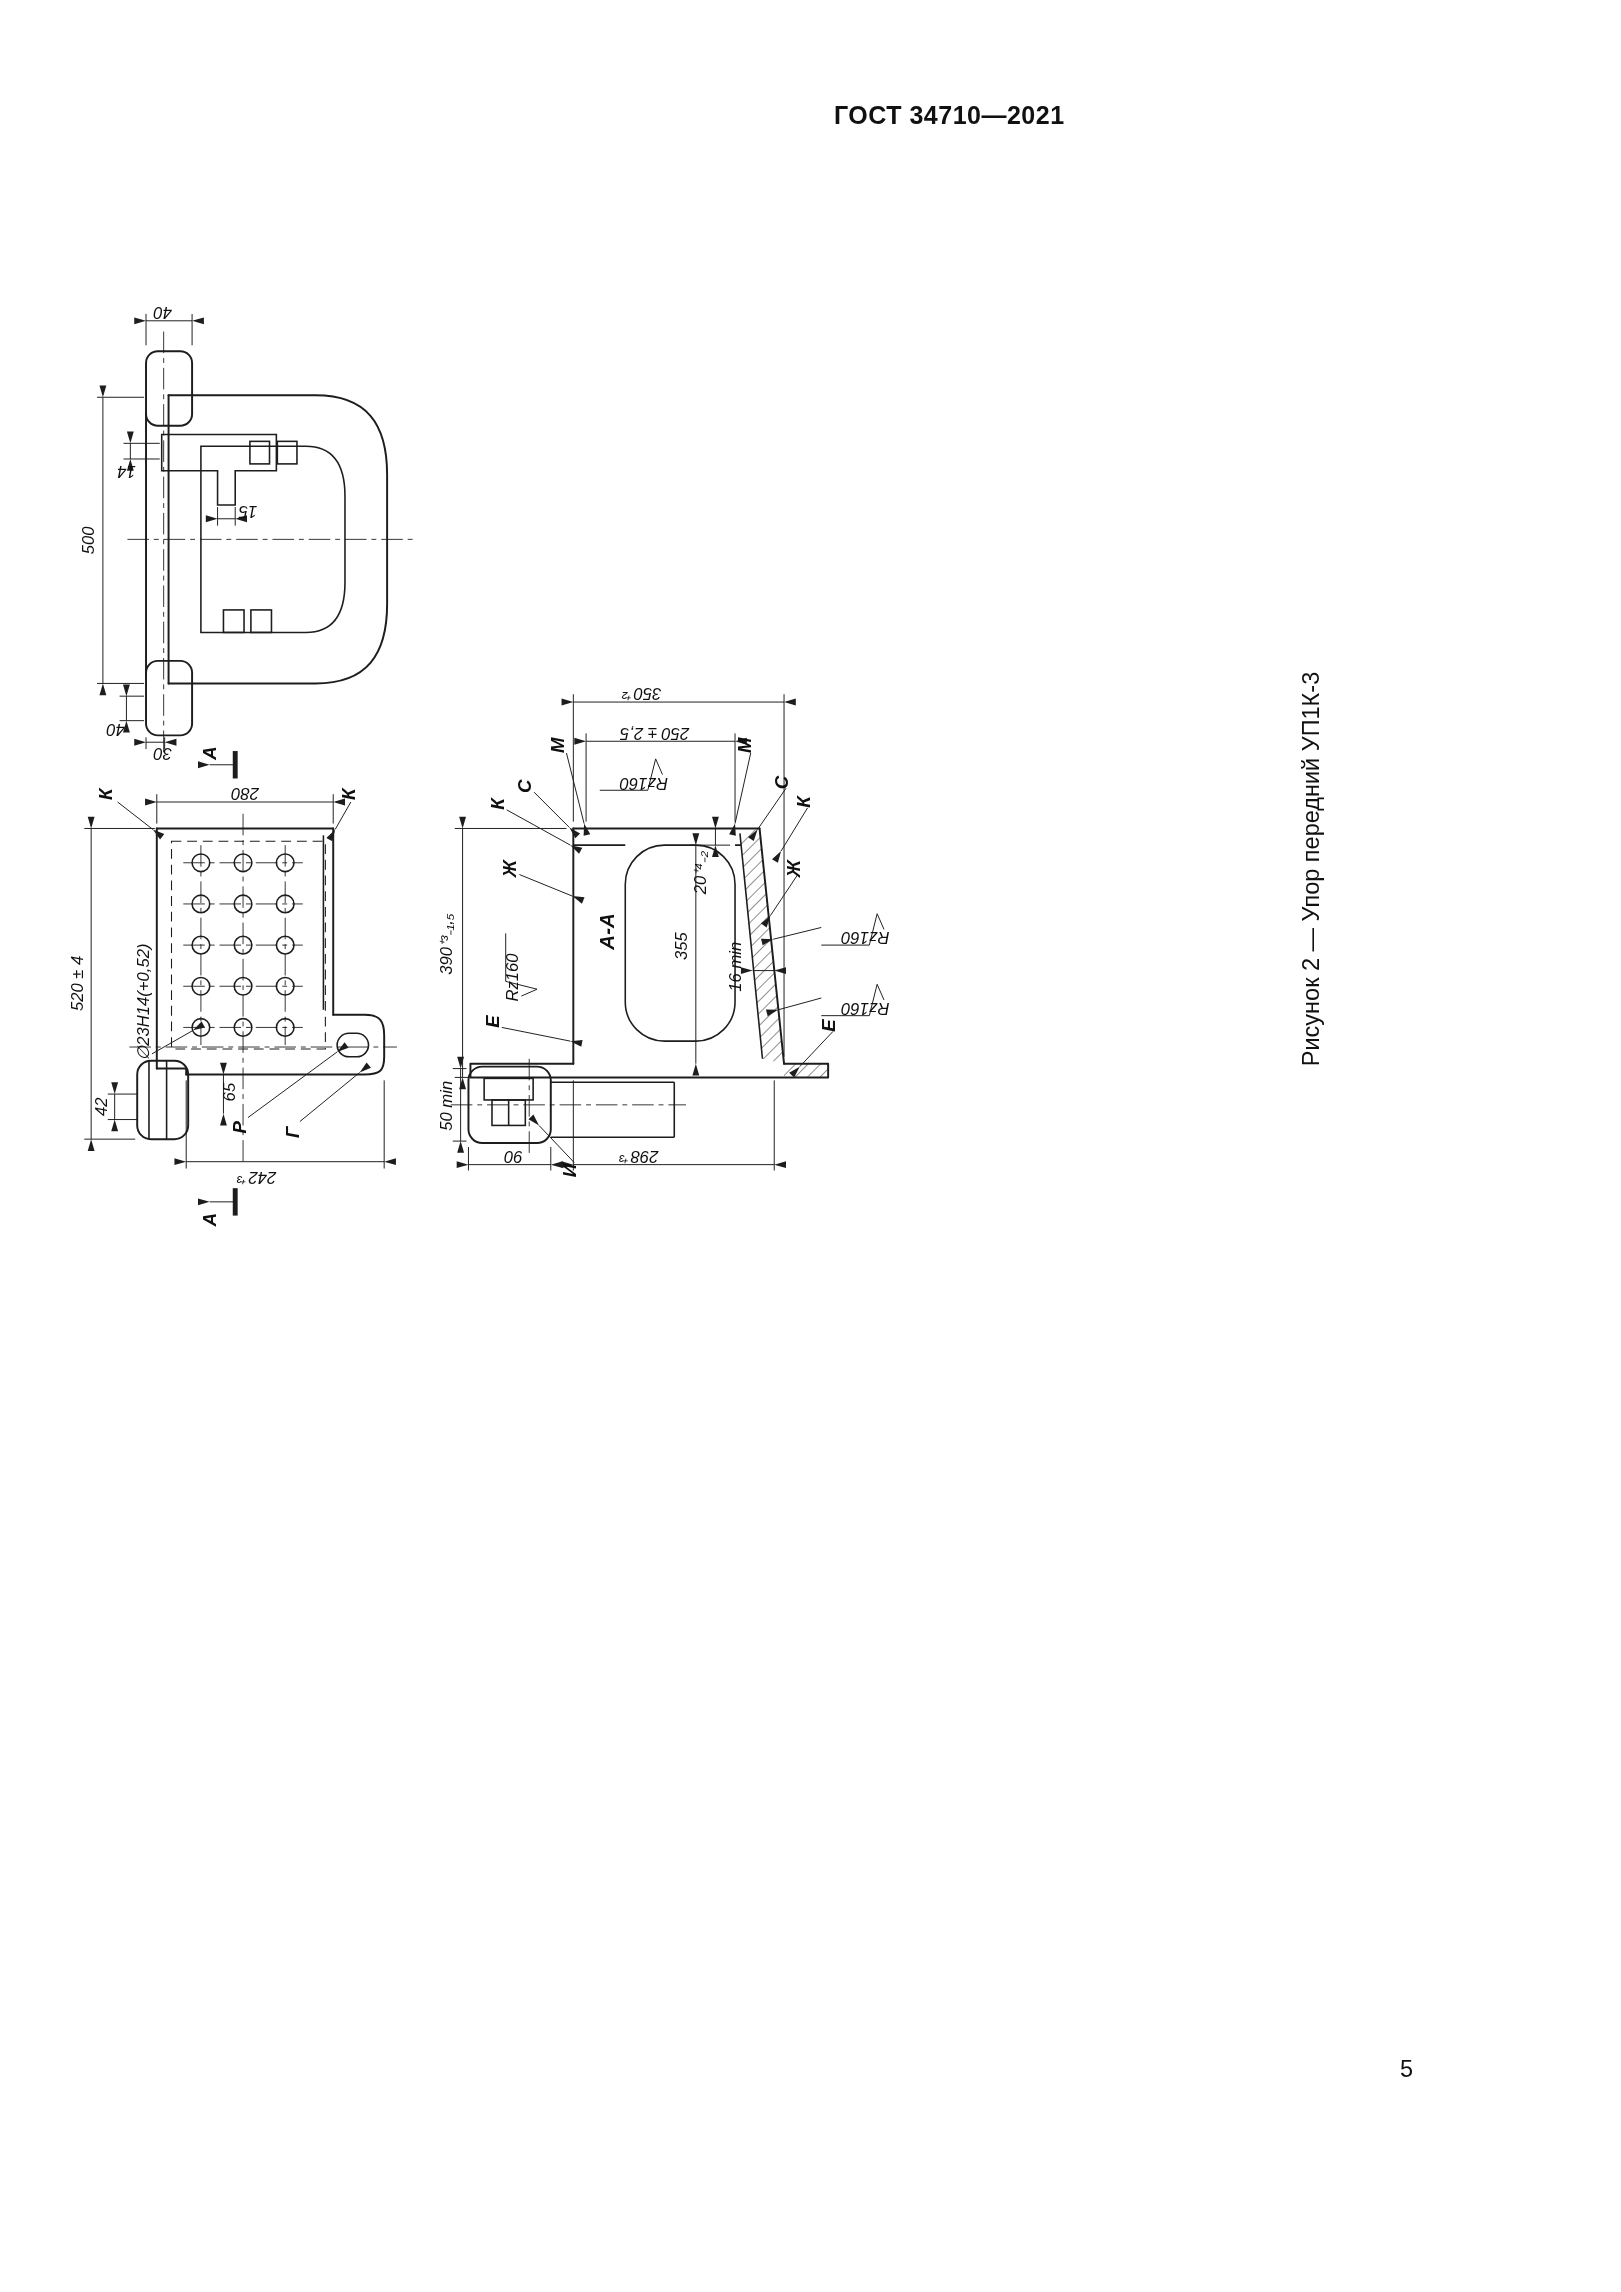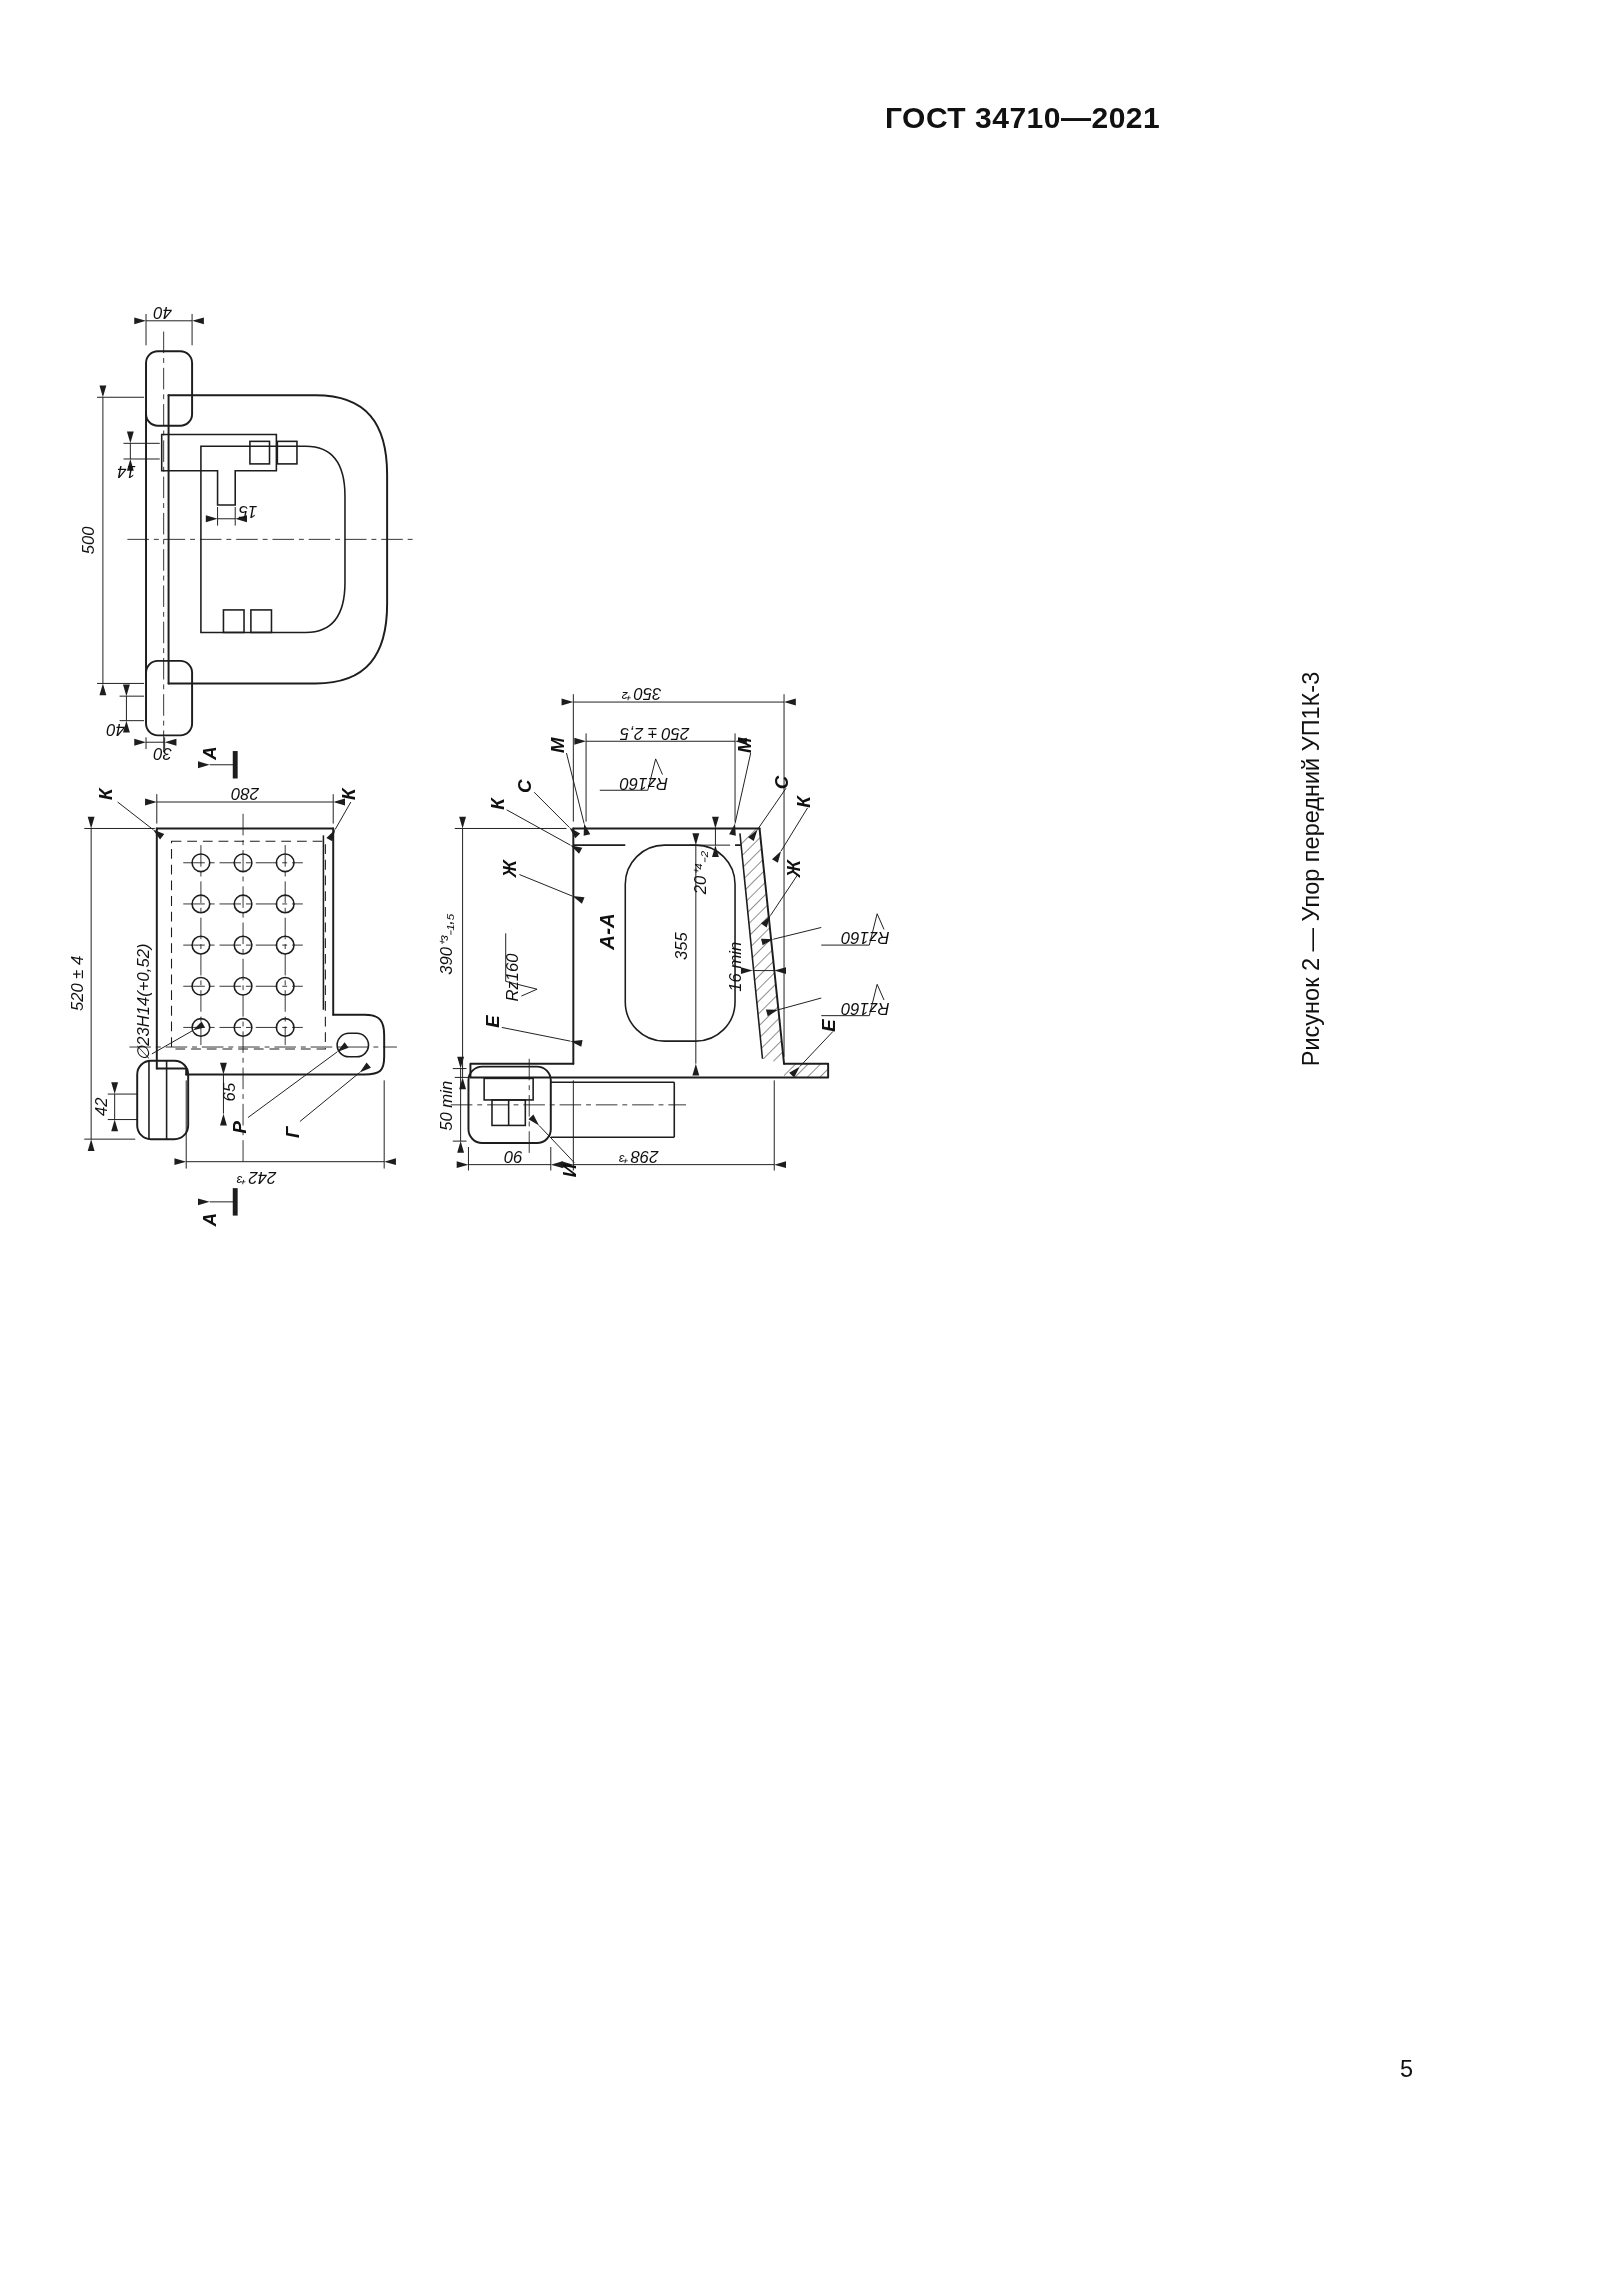--- a/index.html
+++ b/index.html
@@ -1,18 +1,18 @@
 <!DOCTYPE html>
 <html><head>
 <meta charset="utf-8">
 <style>
   html,body{margin:0;padding:0;background:#e8e8e8;}
   .page{position:relative;width:1621px;height:2293px;background:#ffffff;overflow:hidden;
         font-family:"Liberation Sans",sans-serif;color:#111;}
-  .hdr{position:absolute;left:885px;top:101px;font-size:30px;font-weight:700;letter-spacing:0.5px;}
+  .hdr{position:absolute;left:834px;top:101px;font-size:25px;font-weight:700;letter-spacing:0.5px;}
   .pagenum{position:absolute;left:1400px;top:2056px;font-size:23.5px;}
   .caption-wrap{position:absolute;left:1311px;top:869px;width:0;height:0;}
   .caption{position:absolute;white-space:nowrap;transform:translate(-50%,-50%) rotate(-90deg);
            font-size:23.5px;}
   svg{position:absolute;left:0;top:0;}
   .ol{fill:none;stroke:#1d1d1d;stroke-width:2;stroke-linejoin:round;stroke-linecap:round;}
   .ol2{fill:none;stroke:#1d1d1d;stroke-width:1.6;}
   .thin{fill:none;stroke:#1d1d1d;stroke-width:1;}
   .thk{fill:none;stroke:#1d1d1d;stroke-width:5;}
   .cl{fill:none;stroke:#1d1d1d;stroke-width:.9;stroke-dasharray:22 5 5 5;}

